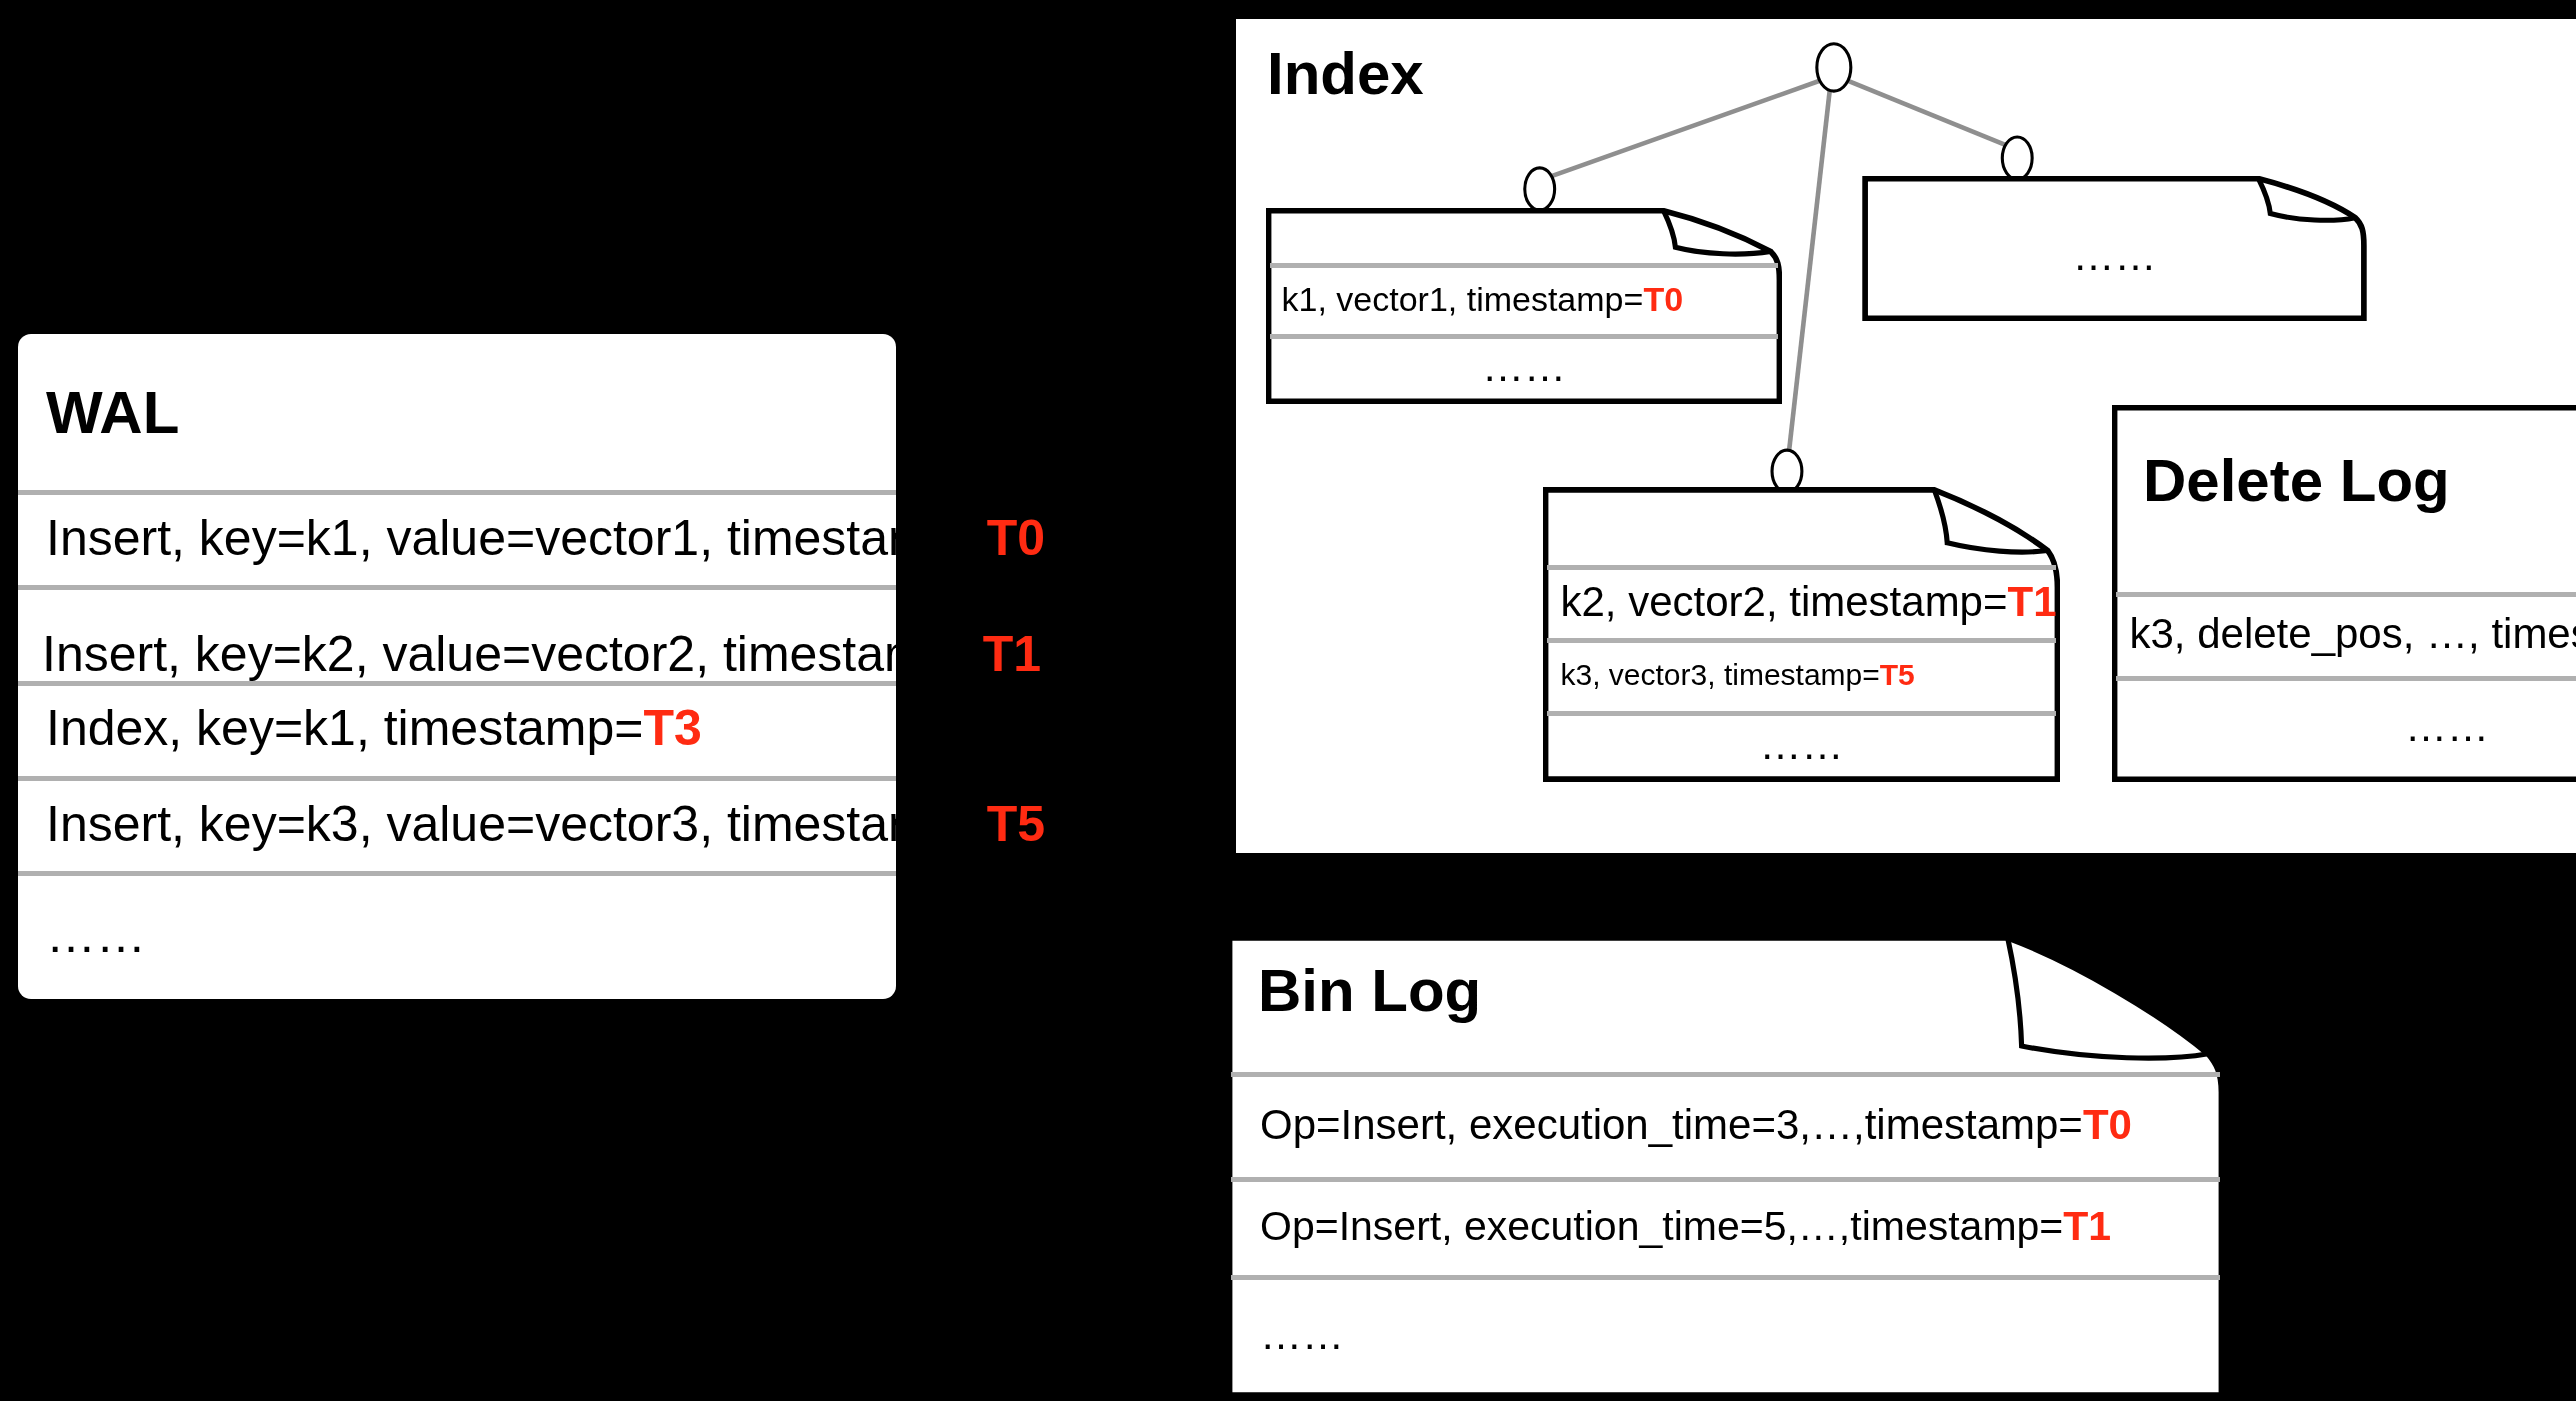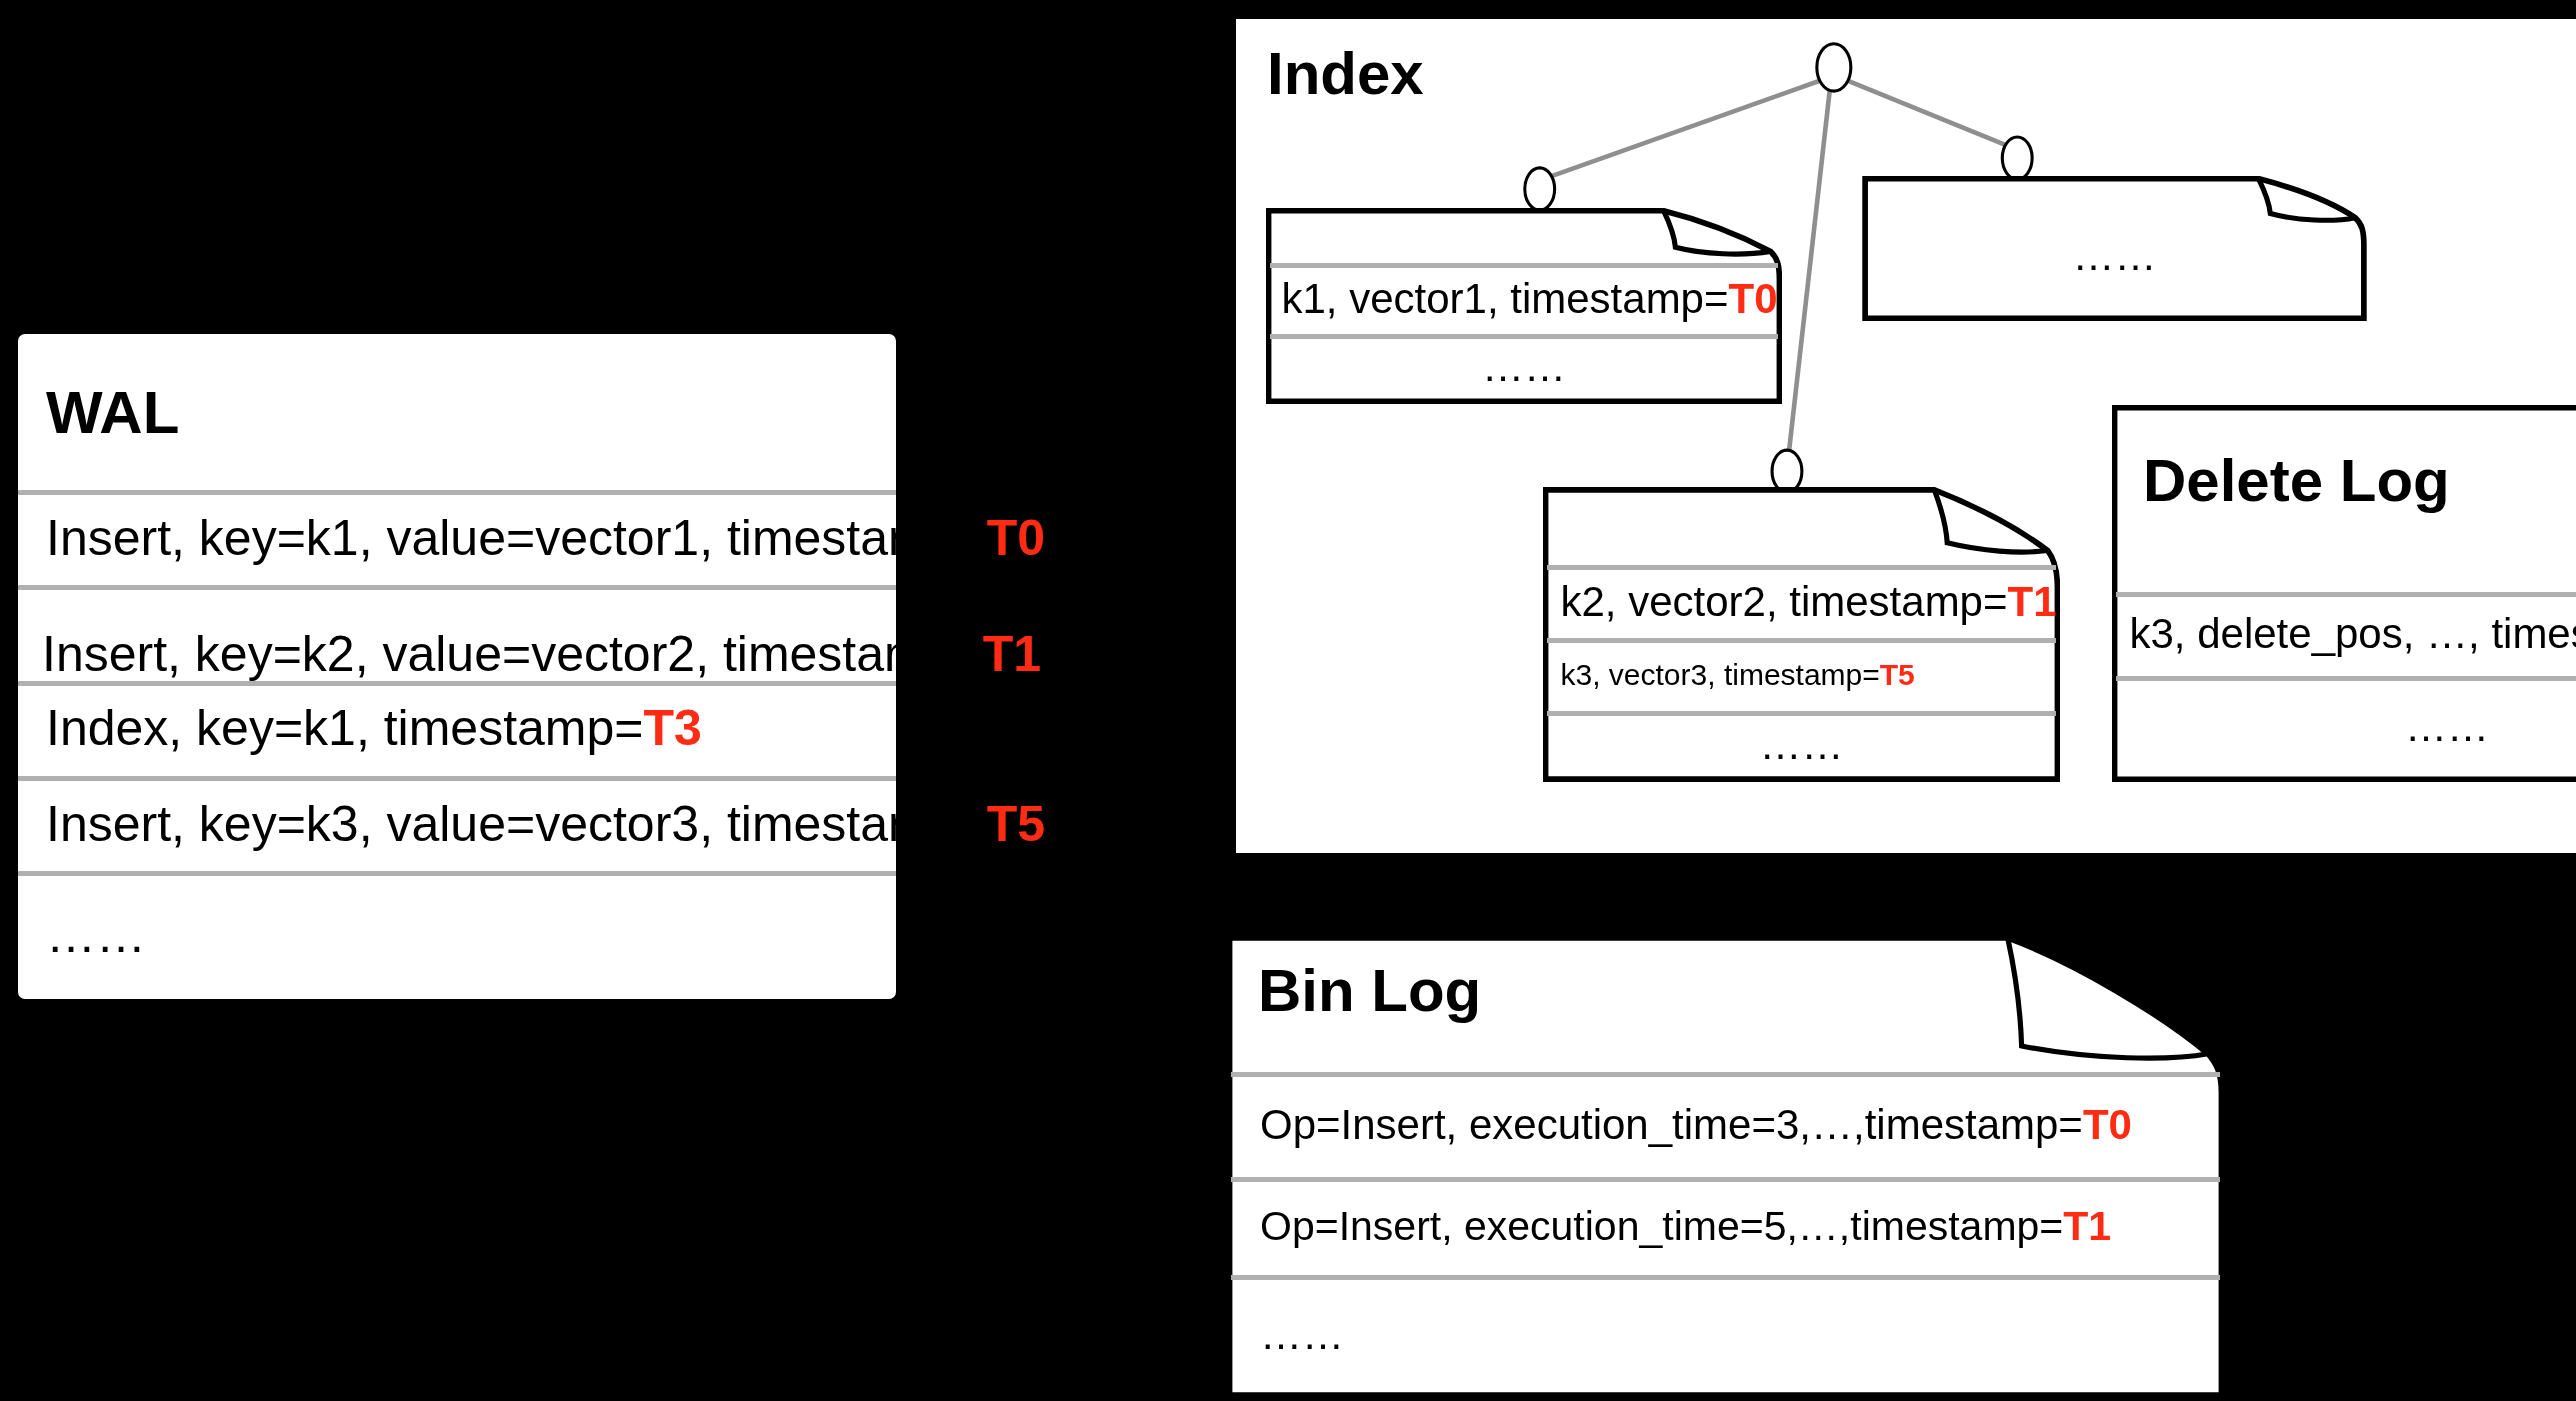--- a/index.html
+++ b/index.html
@@ -21,21 +21,21 @@
   .crease{fill:none;stroke:#000;stroke-width:10px;}
   .tree-line{stroke:var(--tree_line,#8f8f8f);stroke-width:9px;}
   .node{fill:#fff;stroke:#000;stroke-width:6px;}
   #index-box{border:5.2px solid #000;}
 </style>
 </head>
 <body>
 
 <div id="canvas">
 
-  <div class="panel" id="wal-panel" style="left:18px;top:334px;width:878px;height:665px;border-radius:7px;">
+  <div class="panel" id="wal-panel" style="left:18px;top:334px;width:878px;height:665px;border-radius:13px;">
     <div class="title abs" style="left:28px;top:0;height:156px;">
       <span>WAL</span>
     </div>
     <div class="sep" style="top:156px;"></div>
     <div class="sep" style="top:251px;"></div>
     <div class="sep" style="top:347px;"></div>
     <div class="sep" style="top:442px;"></div>
     <div class="sep" style="top:537px;"></div>
 
     <div class="row abs" style="left:28px;right:0;top:158px;height:92px;">
@@ -75,21 +75,21 @@
       <ellipse class="node" cx="1069" cy="878" rx="29" ry="41"></ellipse>
     </svg>
 
     <div class="doc" style="left:30px;top:189px;width:516px;height:196px;">
       <svg class="shape" width="516" height="196" viewBox="0 0 1002 380">
         <path class="page" d="M5,5 L772,5 C856,26 925,55 980,84 C994,98 997,112 997,140 L997,375 L5,375 Z"></path>
         <path class="crease" d="M772,5 C787,36 793,56 795,76 C850,90 925,93 980,84"></path>
       </svg>
       <div class="sep" style="top:55px;"></div>
       <div class="sep" style="top:126px;"></div>
-      <div class="row abs" style="left:15.5px;right:4.1px;top:57px;height:67px;font-size:42px;">
+      <div class="row abs" style="left:15.5px;right:4.1px;top:57px;height:67px;font-size:34px;">
         <span>k1, vector1, timestamp=</span>
           <span class="hl">T0</span>
       </div>
       <div class="row center abs" style="left:4.1px;right:4.1px;top:127px;height:64px;font-size:42px;">
         <span>……</span>
       </div>
     </div>
 
     <div class="doc" style="left:626px;top:157px;width:505px;height:145px;">
       <svg class="shape" width="505" height="145" viewBox="0 0 980 282">

